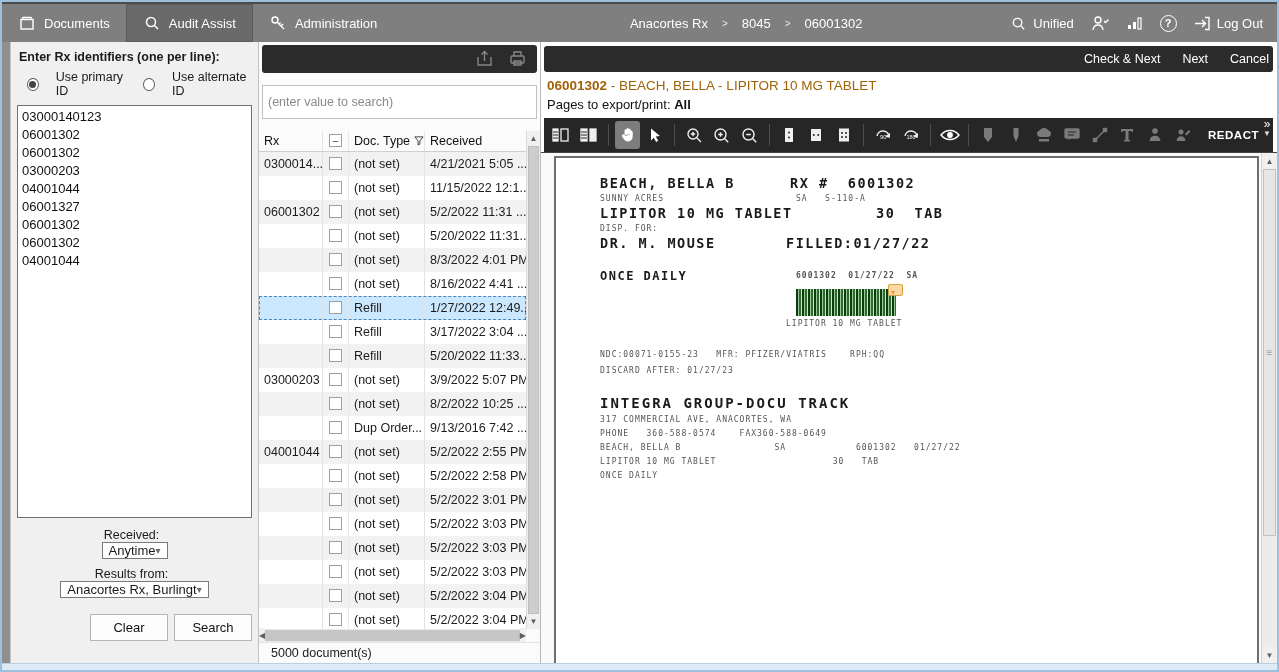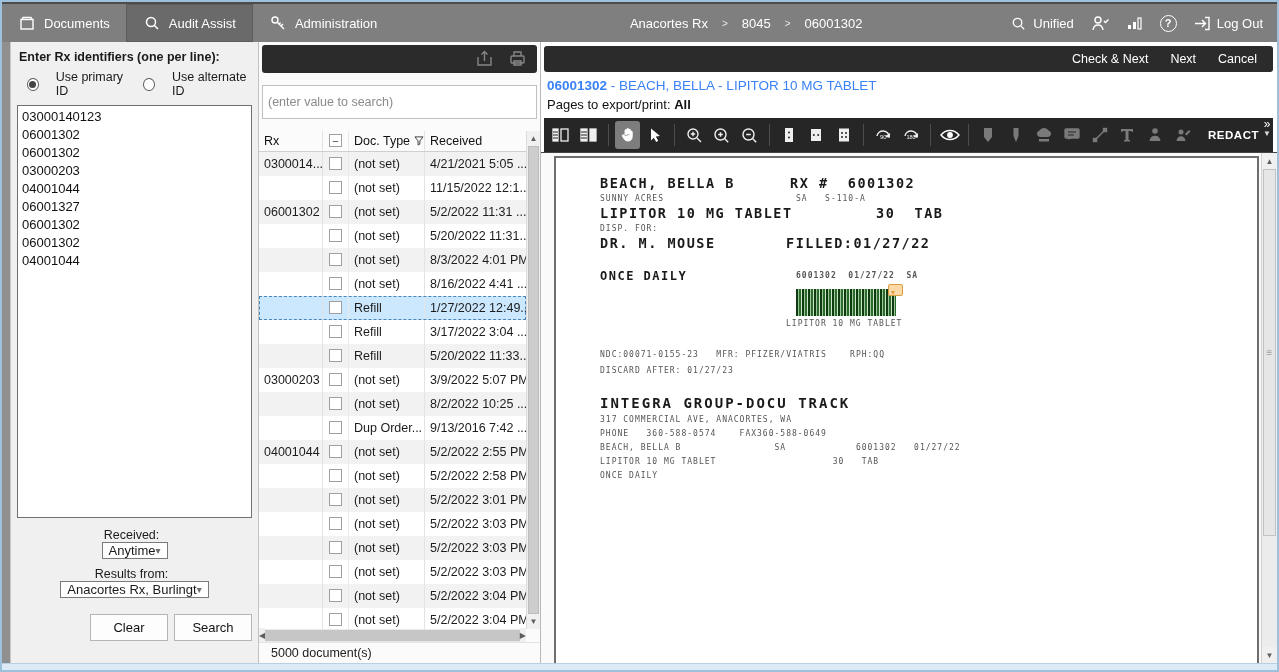--- a/index.html
+++ b/index.html
@@ -78,22 +78,22 @@
   .sc-btn{ height:15px; background:#f0f0f0; color:#5e5e5e; font-size:8px; display:flex;
            align-items:center; justify-content:center;}
   .sc-thumb-v{ flex:1; background:#cdcdcd; border:1px solid #bdbdbd; margin:0 1px;}
   .mid-hscroll{ height:13px; margin-right:14px; background:#e9e9e9; display:flex; align-items:center; flex:0 0 auto;}
   .sc-thumb-h{ flex:1; height:11px; background:#c6c6c6; }
   .mid-status{ height:21px; display:flex; align-items:center; padding-left:12px; font-size:12.5px;
                color:#222; background:#fbfbfb; flex:0 0 auto; border-top:1px solid #e4e4e4;}
   
   .viewer{ flex:1 1 auto; background:#fff; display:flex; flex-direction:column; min-width:0;}
   .v-actionbar{ margin:4px 4px 0 3px; height:26px; background:#2b2b2b; border-radius:3px; color:#fff;
-                display:flex; align-items:center; justify-content:flex-end; gap:22px; padding:0 16px; font-size:12.5px;}
-  .v-title{ padding:6px 6px 0 6px; font-size:13.5px; color:#3b82f6; }
+                display:flex; align-items:center; justify-content:flex-end; gap:22px; padding:0 4px; font-size:12.5px;}
+  .v-title{ padding:6px 6px 0 6px; font-size:13.5px; color:#a16207; }
   .v-title b{ font-weight:bold; }
   .v-pages{ padding:4px 6px 6px 6px; font-size:13px; color:#111;}
   .v-toolbar{ margin:0 4px 0 3px; height:34px; background:#262626; display:flex; align-items:center;
               padding:0 4px; gap:2px; position:relative;}
   .tbtn{ width:29px; height:28px; display:flex; align-items:center; justify-content:center; border-radius:3px;}
   .tbtn.sel{ background:#7d7d7d; }
   .tbtn.dim svg{ opacity:.42; }
   .tsep{ width:1px; height:22px; background:#4d4d4d; margin:0 4px; }
   .redact{ color:#fff; font-size:11.5px; letter-spacing:.5px; padding:0 10px; font-weight:bold;}
   .overflow-ctl{ position:absolute; right:2px; top:1px; color:#fff; display:flex; flex-direction:column;

